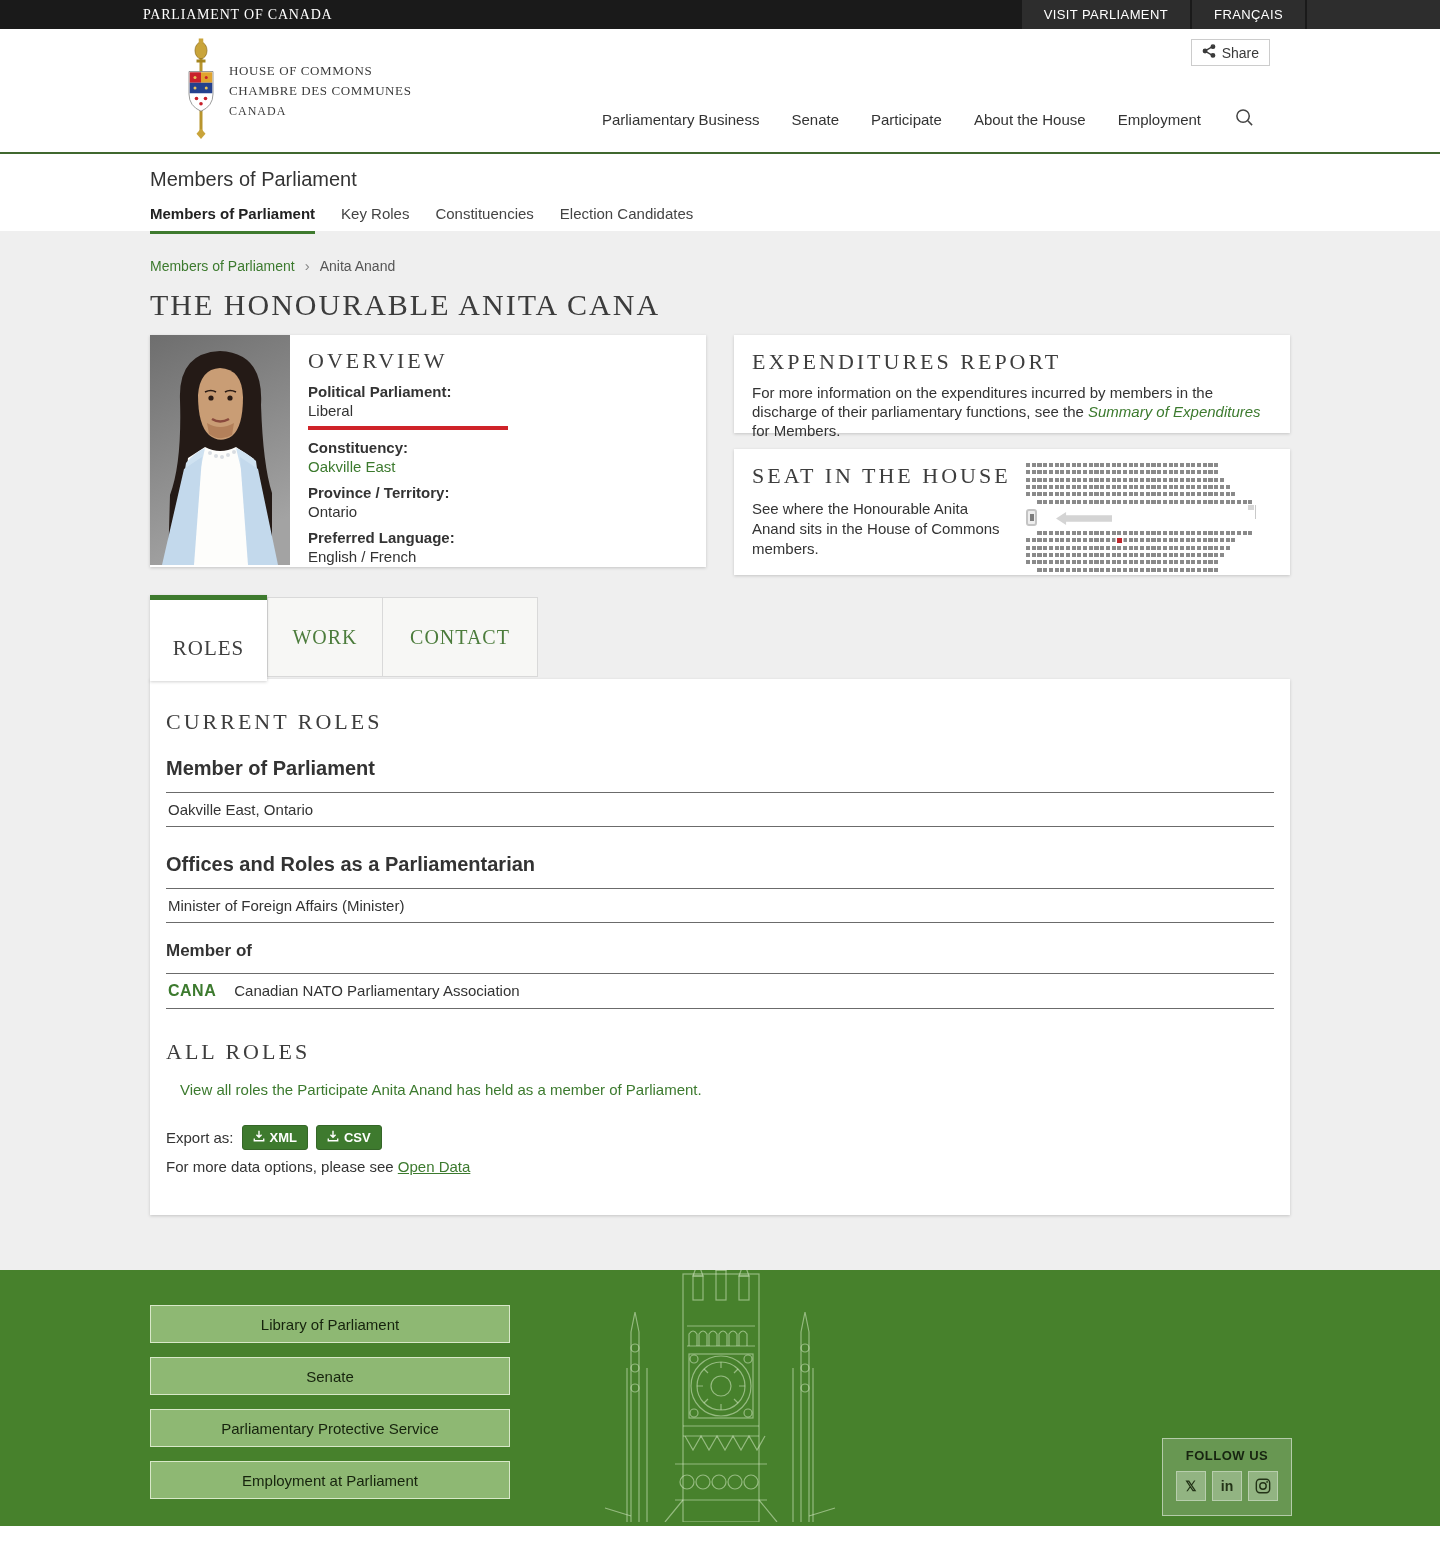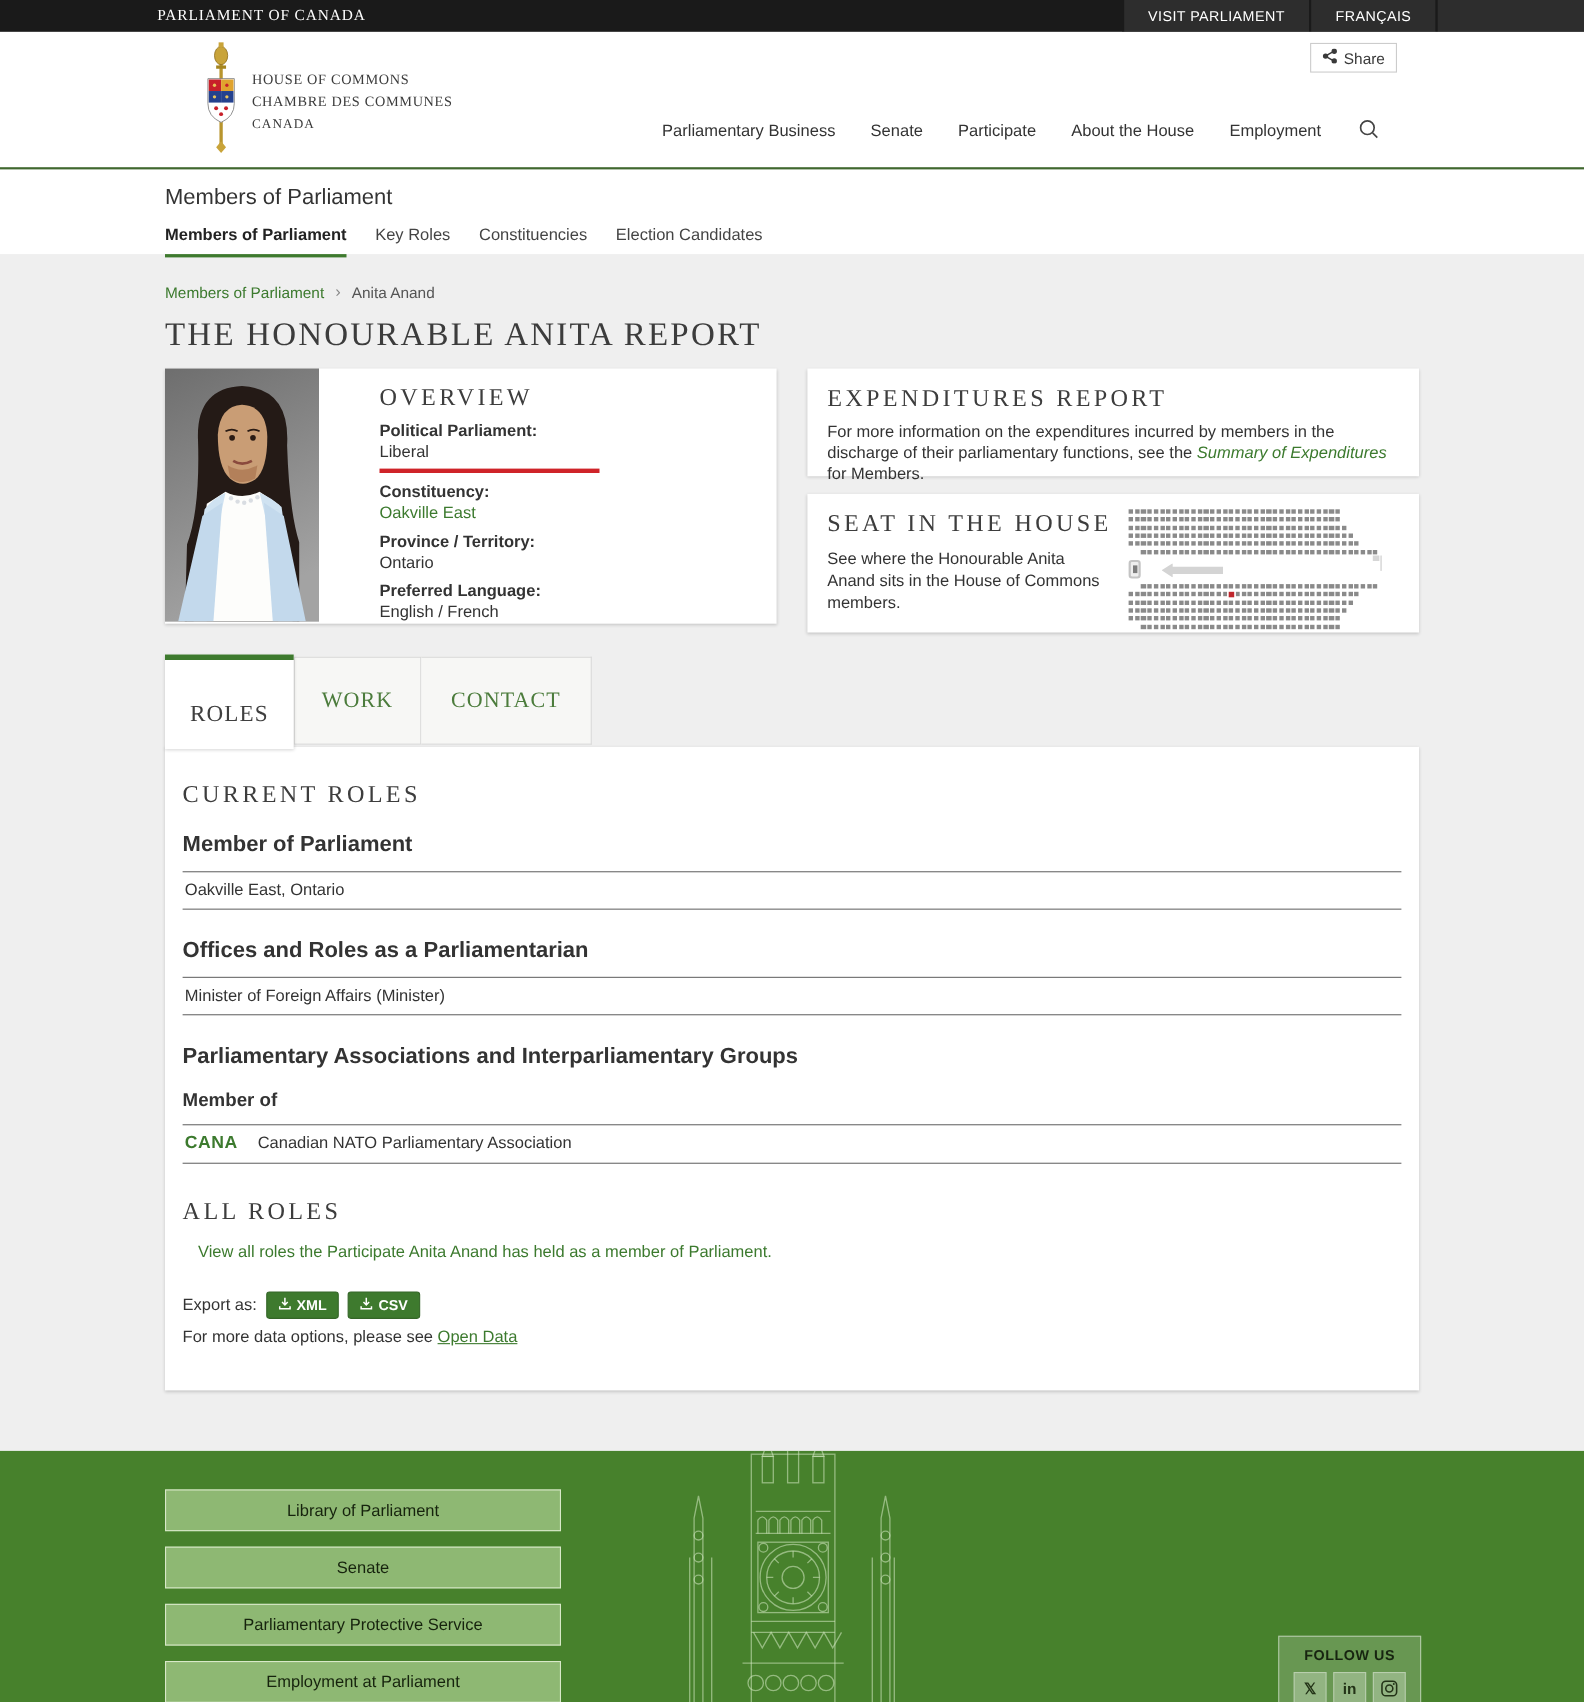--- a/index.html
+++ b/index.html
@@ -54,21 +54,21 @@
   .crumb-current { color:#555; }
   .page-title {
     margin-top:14px; font-family:"Liberation Serif", serif; font-weight:500;
     font-size:30px; letter-spacing:2px; color:#3c3c3c;
   }
 
   .card { background:#fff; box-shadow:0 1px 3px rgba(0,0,0,.18); }
   .cards-row { display:flex; margin-top:13px; gap:28px; }
   .overview-card { width:557px; height:232px; display:flex; }
   .photo { width:140px; height:230px; flex:none; overflow:hidden; background:#8a8a8a; }
-  .ov-body { padding:13px 20px 0 18px;margin-left:37px; }
+  .ov-body { padding:13px 20px 0 18px; }
   .serif-h { font-family:"Liberation Serif", serif; font-size:22px; font-weight:500; letter-spacing:3px; color:#3d3d3d; }
   .ov-label { font-weight:700; font-size:15px; margin-top:9px; }
   .ov-value { font-size:15px; margin-top:2px; color:#333; }
   .party-line { height:4px; width:200px; margin-top:7px; }
   a.green-link { color:#3c7a2e; }
 
   .right-col { width:557px; display:flex; flex-direction:column; gap:16px; }
   .exp-card { padding:14px 20px 16px 18px; height:98px; }
   .exp-text { font-size:15px; line-height:19px; margin-top:8px; color:#333; }
   .exp-text .it { font-style:italic; color:#3c7a2e; }
@@ -226,21 +226,21 @@
   </nav>
 </div>
 
 <main>
   <div class="breadcrumb">
     <a>Members of Parliament</a>
     <span class="crumb-sep">›</span>
     <span class="crumb-current">Anita Anand</span>
   </div>
 
-  <h1 class="page-title">THE HONOURABLE ANITA REPORT</h1>
+  <h1 class="page-title">THE HONOURABLE ANITA CANA</h1>
 
   <div class="cards-row">
 
     <div class="card overview-card">
       <div class="photo">
         <svg width="140" height="230" viewBox="0 0 140 230">
           <defs>
             <linearGradient id="pbg" x1="0" y1="0" x2="0.3" y2="1">
               <stop offset="0" stop-color="#6e6e6e"></stop>
                 <stop offset="1" stop-color="#a3a3a3"></stop>
@@ -737,21 +737,20 @@
 
   <div class="card content-card">
     <div class="serif-h">CURRENT ROLES</div>
 
     <div class="group-h" style="margin-top:22px">Member of Parliament</div>
     <div class="role-row">Oakville East, Ontario</div>
 
     <div class="group-h mt26">Offices and Roles as a Parliamentarian</div>
     <div class="role-row">Minister of Foreign Affairs (Minister)</div>
 
-    <div class="group-h mt26">Parliamentary Associations and Interparliamentary Groups</div>
     <div class="sub-h">Member of</div>
     <div class="role-row">
       <span class="assoc-code">CANA</span><span>Canadian NATO Parliamentary Association</span>
     </div>
 
     <div class="serif-h all-roles-h">ALL ROLES</div>
     <a class="all-link">View all roles the Participate Anita Anand has held as a member of Parliament.</a>
 
     <div class="export-row">
       <span>Export as:</span>

